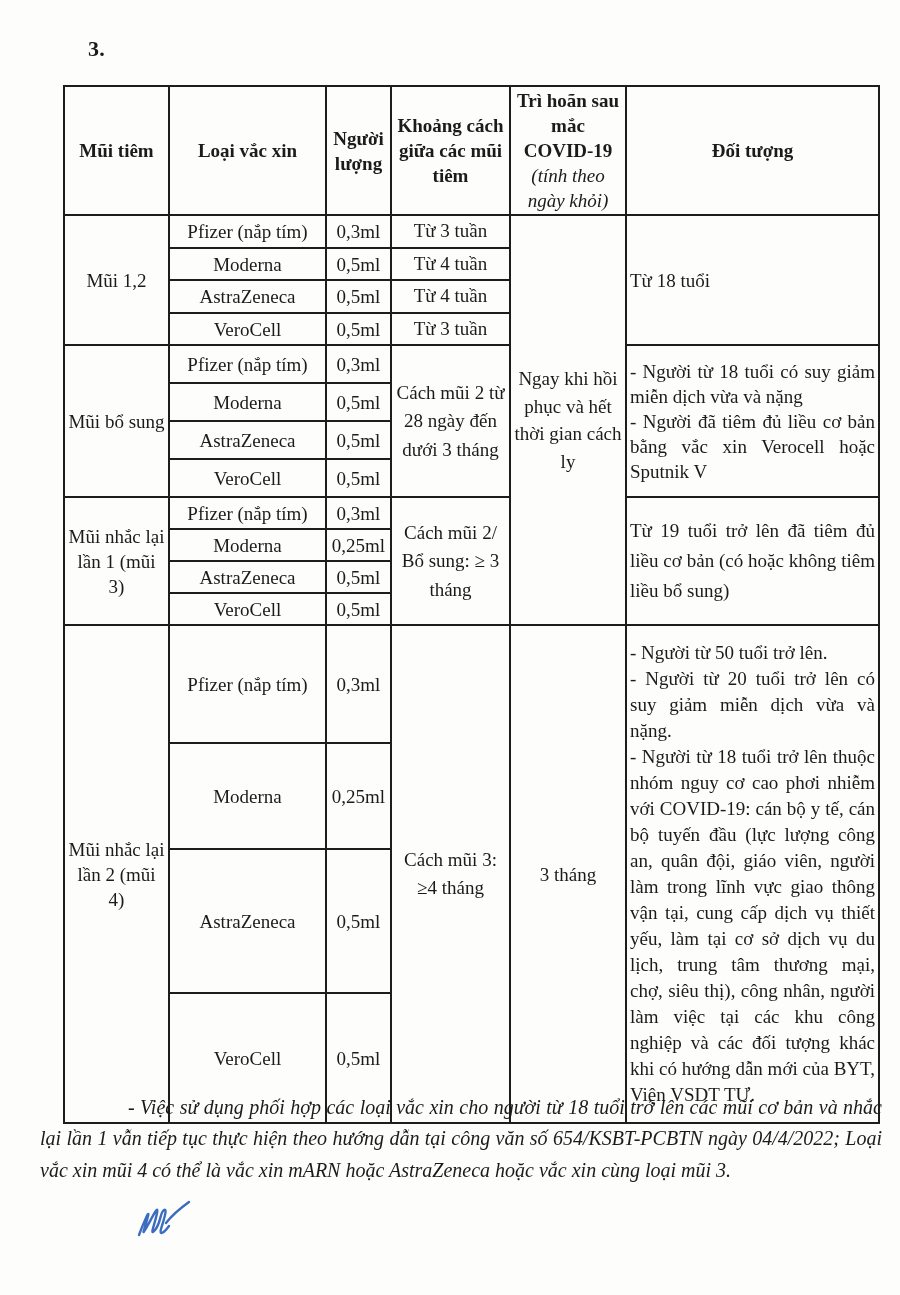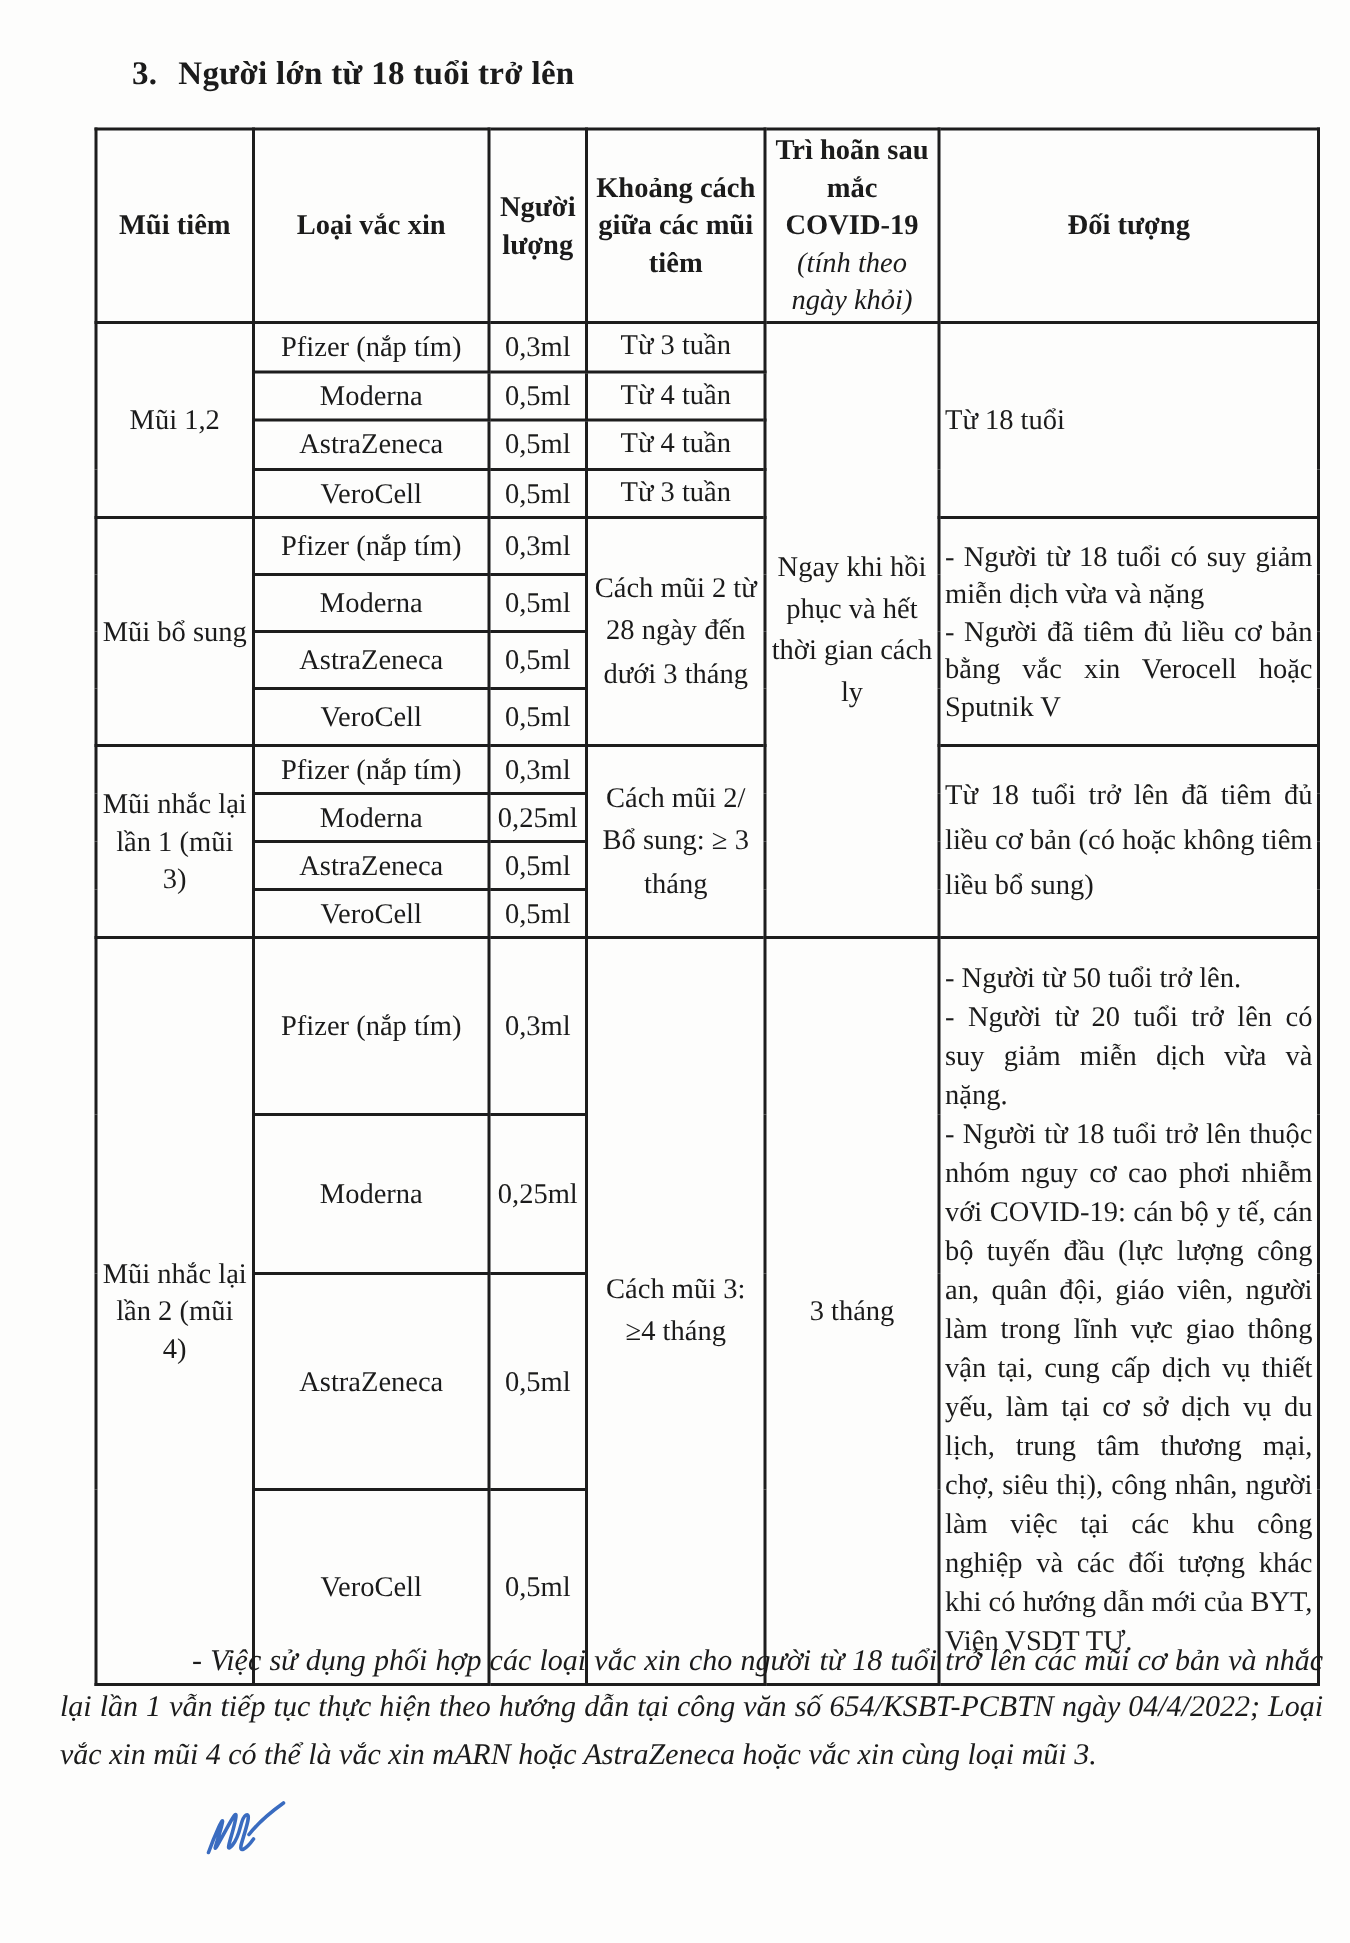--- a/index.html
+++ b/index.html
@@ -52,21 +52,20 @@
     margin-left:4px; transform:translateY(10px);
   }
 </style>
 </head>
 <body>
 
 <div class="page">
 
   <div class="doc-title">
     <span>3.</span>
-    <span>Người lớn từ 18 tuổi trở lên</span>
   </div>
 
   <table class="vx">
     <colgroup>
       <col style="width:105px">
         <col style="width:157px">
         <col style="width:65px">
       <col style="width:119px">
         <col style="width:116px">
         <col style="width:253px">
@@ -133,21 +132,21 @@
       <td>VeroCell</td>
       <td>0,5ml</td>
     </tr>
 
     <tr style="height:32px">
       <td rowspan="4">Mũi nhắc lại lần 1 (mũi 3)</td>
       <td>Pfizer (nắp tím)</td>
       <td>0,3ml</td>
       <td class="c-interval" rowspan="4">Cách mũi 2/ Bổ sung: ≥ 3 tháng</td>
       <td class="c-target target-s3" rowspan="4">
-        <div class="tline">Từ 18 tuổi trở lên đã tiêm đủ liều cơ bản (có hoặc không tiêm liều bổ sung)</div>
+        <div class="tline">Từ 19 tuổi trở lên đã tiêm đủ liều cơ bản (có hoặc không tiêm liều bổ sung)</div>
       </td>
     </tr>
     <tr style="height:32px">
       <td>Moderna</td>
       <td>0,25ml</td>
     </tr>
     <tr style="height:32px">
       <td>AstraZeneca</td>
       <td>0,5ml</td>
     </tr>

